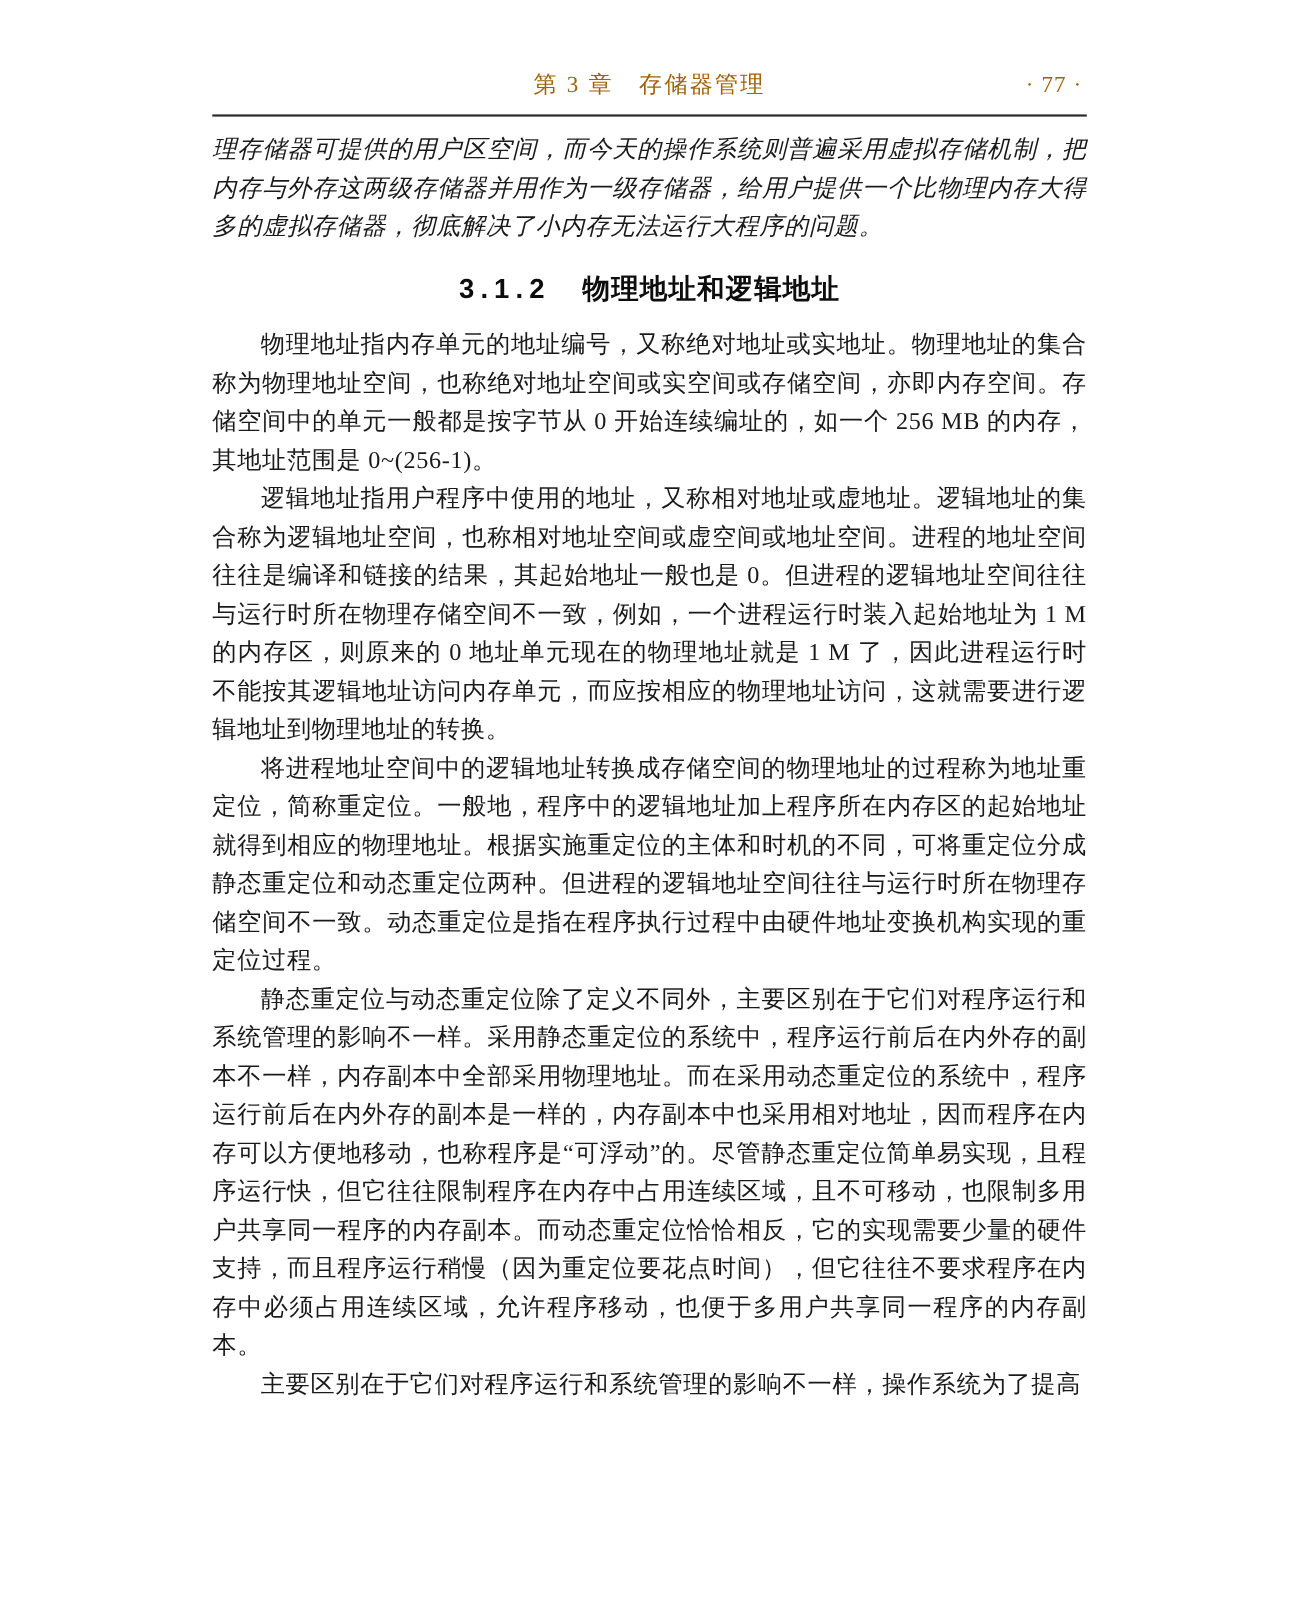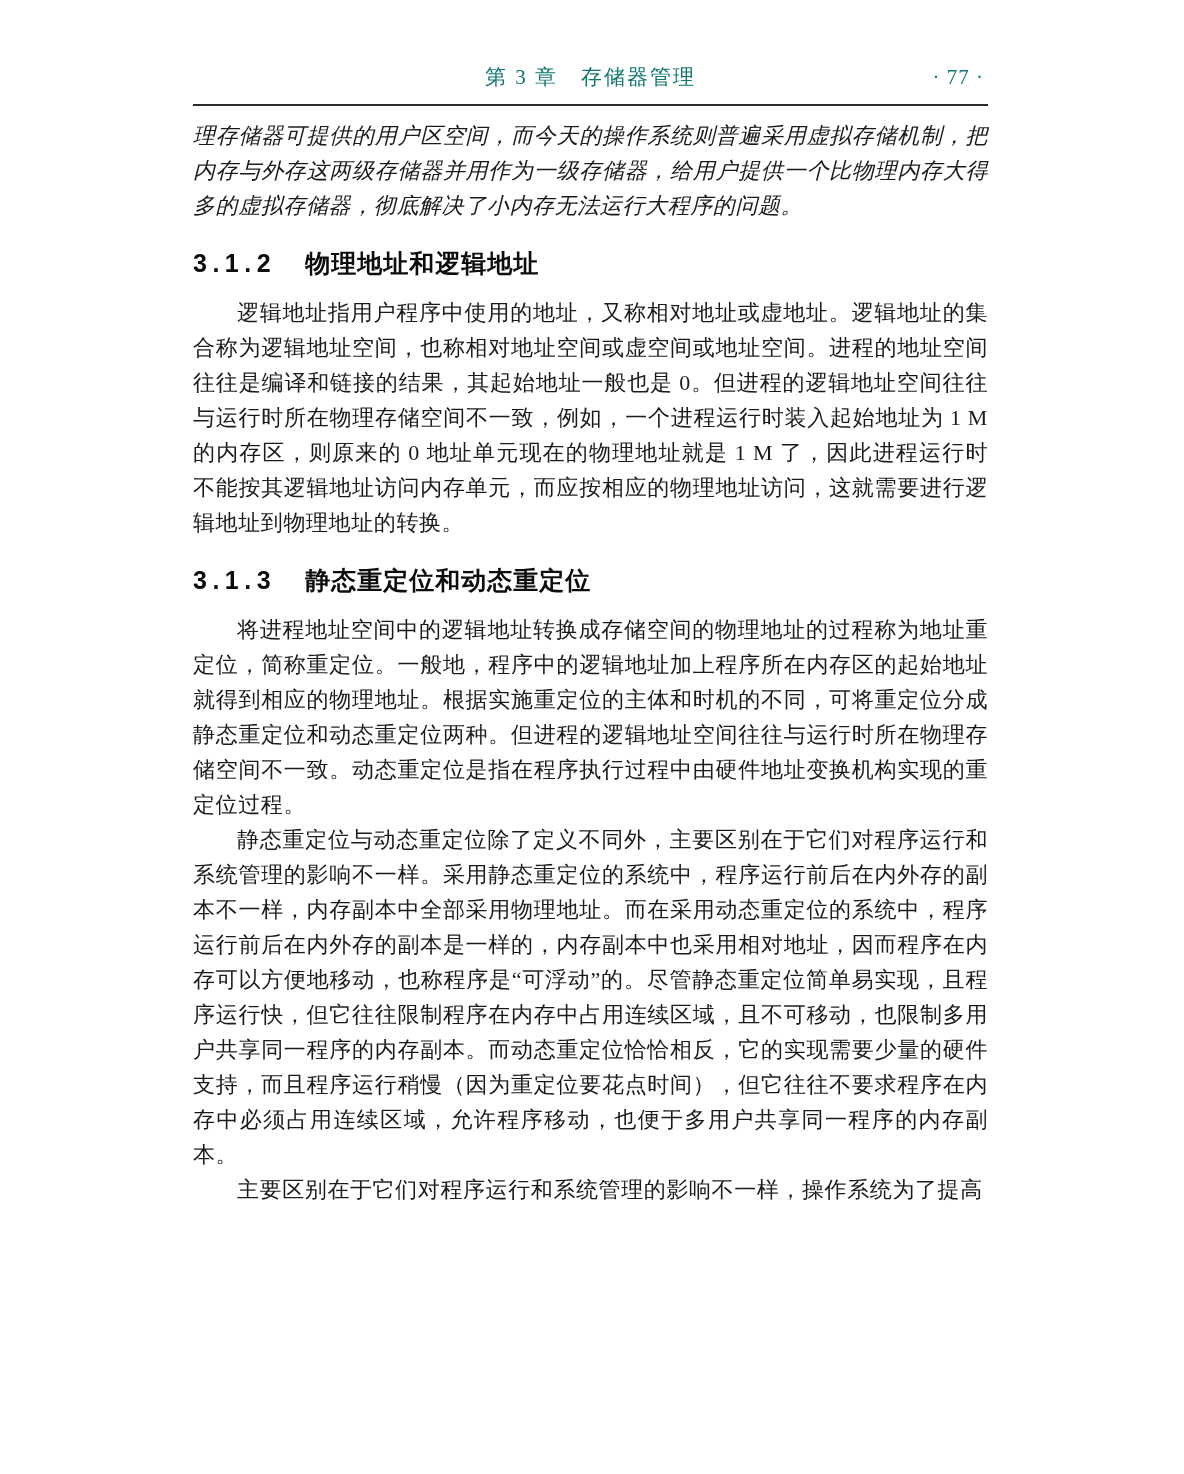--- a/index.html
+++ b/index.html
@@ -17,21 +17,21 @@
     font-family: "Liberation Serif", "DejaVu Serif", serif;
   }
   .running-header {
     position: absolute;
     left: 193px;
     top: 62px;
     width: 795px;
     height: 30px;
     font-size: 21px;
     line-height: 30px;
-    color: #0f766e;
+    color: #a16207;
   }
   .chapter-title {
     text-align: center;
     letter-spacing: 2px;
   }
   .page-number {
     position: absolute;
     right: 4px;
     top: 0;
     letter-spacing: 1px;
@@ -65,21 +65,21 @@
     text-indent: 0;
     font-style: italic;
   }
   .section-heading {
     margin: 22px 0 14px 0;
     padding: 0;
     font-family: "Liberation Sans", "DejaVu Sans", sans-serif;
     font-weight: 700;
     font-size: 25px;
     line-height: 36px;
-    text-align: left;
+    text-align: center;
     text-indent: 0;
     color: #0d0d0d;
     letter-spacing: 1px;
   }
   .sec-num {
     letter-spacing: 0.22em;
     margin-right: 0.85em;
   }
 </style>
 </head>
@@ -96,27 +96,24 @@
 
   <div class="body-block">
 
     <p class="para no-indent">理存储器可提供的用户区空间，而今天的操作系统则普遍采用虚拟存储机制，把内存与外存这两级存储器并用作为一级存储器，给用户提供一个比物理内存大得多的虚拟存储器，彻底解决了小内存无法运行大程序的问题。</p>
 
     <h2 class="section-heading">
       <span class="sec-num">3.1.2</span>
       <span class="sec-title">物理地址和逻辑地址</span>
     </h2>
 
+    <p class="para">物理地址指内存单元的地址编号，又称绝对地址或实地址。物理地址的集合称为物理地址空间，也称绝对地址空间或实空间或存储空间，亦即内存空间。存储空间中的单元一般都是按字节从 0 开始连续编址的，如一个 256 MB 的内存，其地址范围是 0~(256-1)。</p>
 
     <p class="para">逻辑地址指用户程序中使用的地址，又称相对地址或虚地址。逻辑地址的集合称为逻辑地址空间，也称相对地址空间或虚空间或地址空间。进程的地址空间往往是编译和链接的结果，其起始地址一般也是 0。但进程的逻辑地址空间往往与运行时所在物理存储空间不一致，例如，一个进程运行时装入起始地址为 1 M 的内存区，则原来的 0 地址单元现在的物理地址就是 1 M 了，因此进程运行时不能按其逻辑地址访问内存单元，而应按相应的物理地址访问，这就需要进行逻辑地址到物理地址的转换。</p>
 
-    <h2 class="section-heading">
-      <span class="sec-num">3.1.3</span>
-      <span class="sec-title">静态重定位和动态重定位</span>
-    </h2>
 
     <p class="para">将进程地址空间中的逻辑地址转换成存储空间的物理地址的过程称为地址重定位，简称重定位。一般地，程序中的逻辑地址加上程序所在内存区的起始地址就得到相应的物理地址。根据实施重定位的主体和时机的不同，可将重定位分成静态重定位和动态重定位两种。但进程的逻辑地址空间往往与运行时所在物理存储空间不一致。动态重定位是指在程序执行过程中由硬件地址变换机构实现的重定位过程。</p>
 
     <p class="para">静态重定位与动态重定位除了定义不同外，主要区别在于它们对程序运行和系统管理的影响不一样。采用静态重定位的系统中，程序运行前后在内外存的副本不一样，内存副本中全部采用物理地址。而在采用动态重定位的系统中，程序运行前后在内外存的副本是一样的，内存副本中也采用相对地址，因而程序在内存可以方便地移动，也称程序是“可浮动”的。尽管静态重定位简单易实现，且程序运行快，但它往往限制程序在内存中占用连续区域，且不可移动，也限制多用户共享同一程序的内存副本。而动态重定位恰恰相反，它的实现需要少量的硬件支持，而且程序运行稍慢（因为重定位要花点时间），但它往往不要求程序在内存中必须占用连续区域，允许程序移动，也便于多用户共享同一程序的内存副本。</p>
 
     <p class="para">主要区别在于它们对程序运行和系统管理的影响不一样，操作系统为了提高</p>
 
   </div>
 
 </div>

